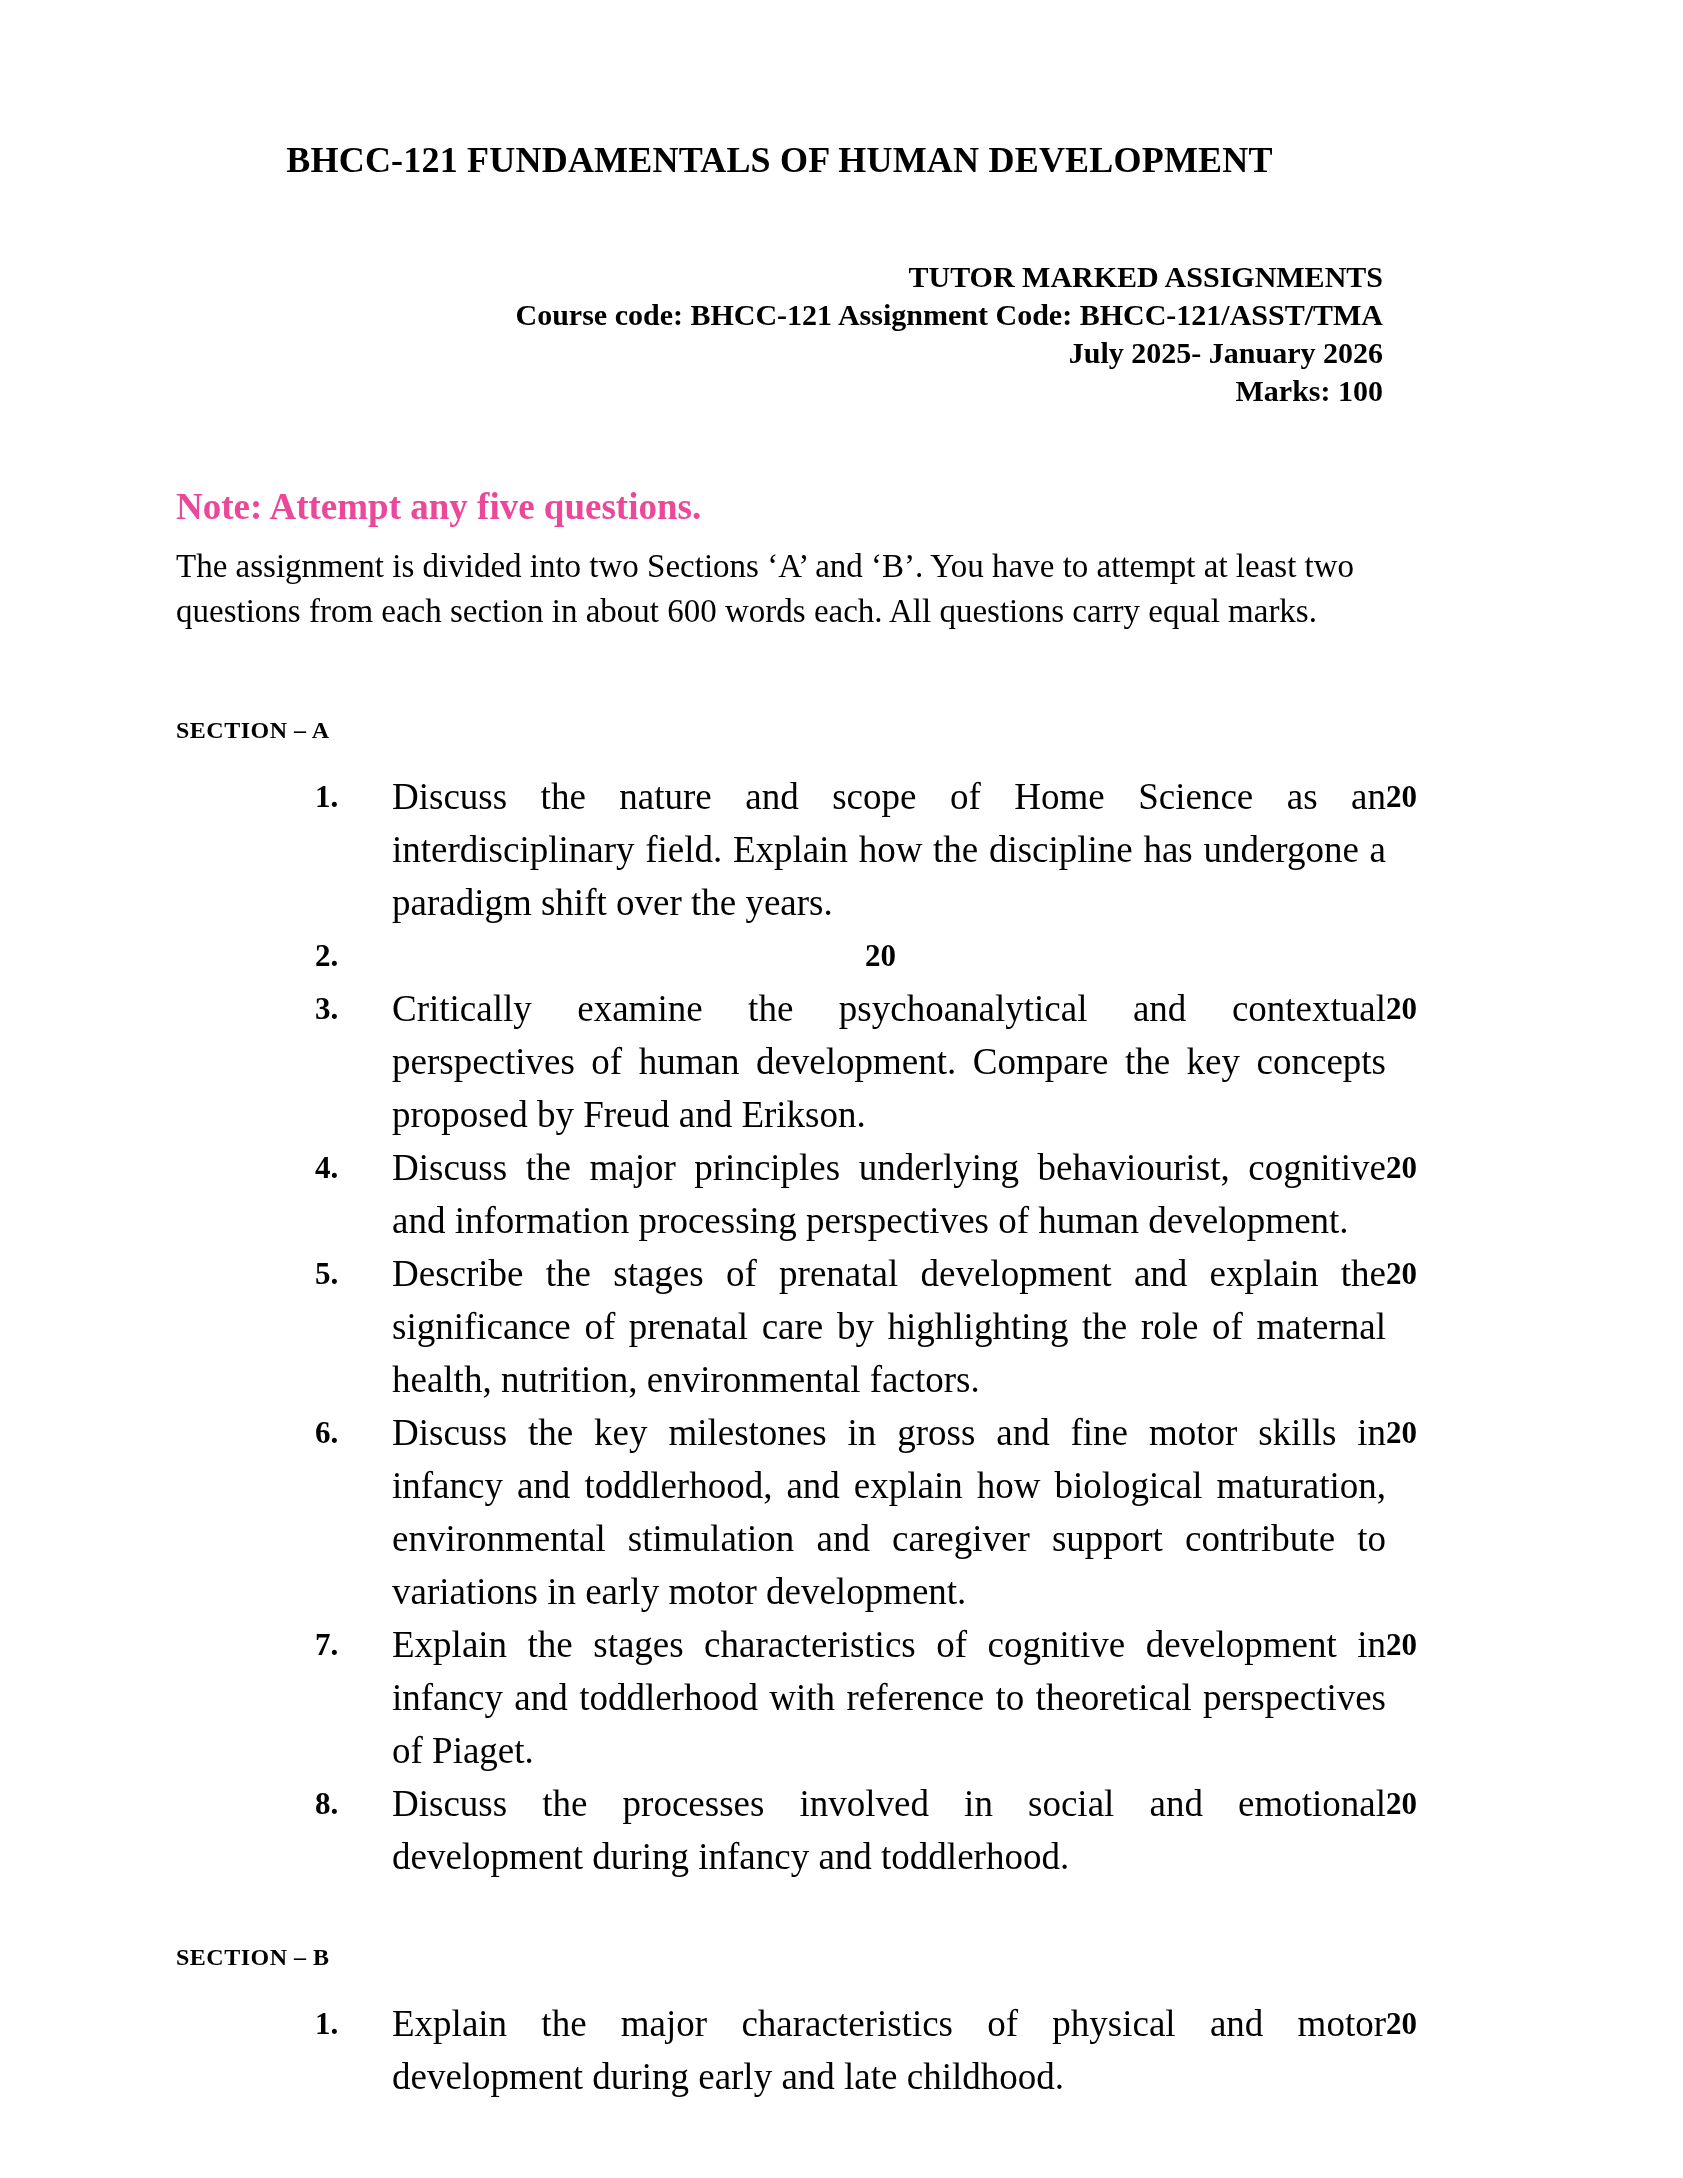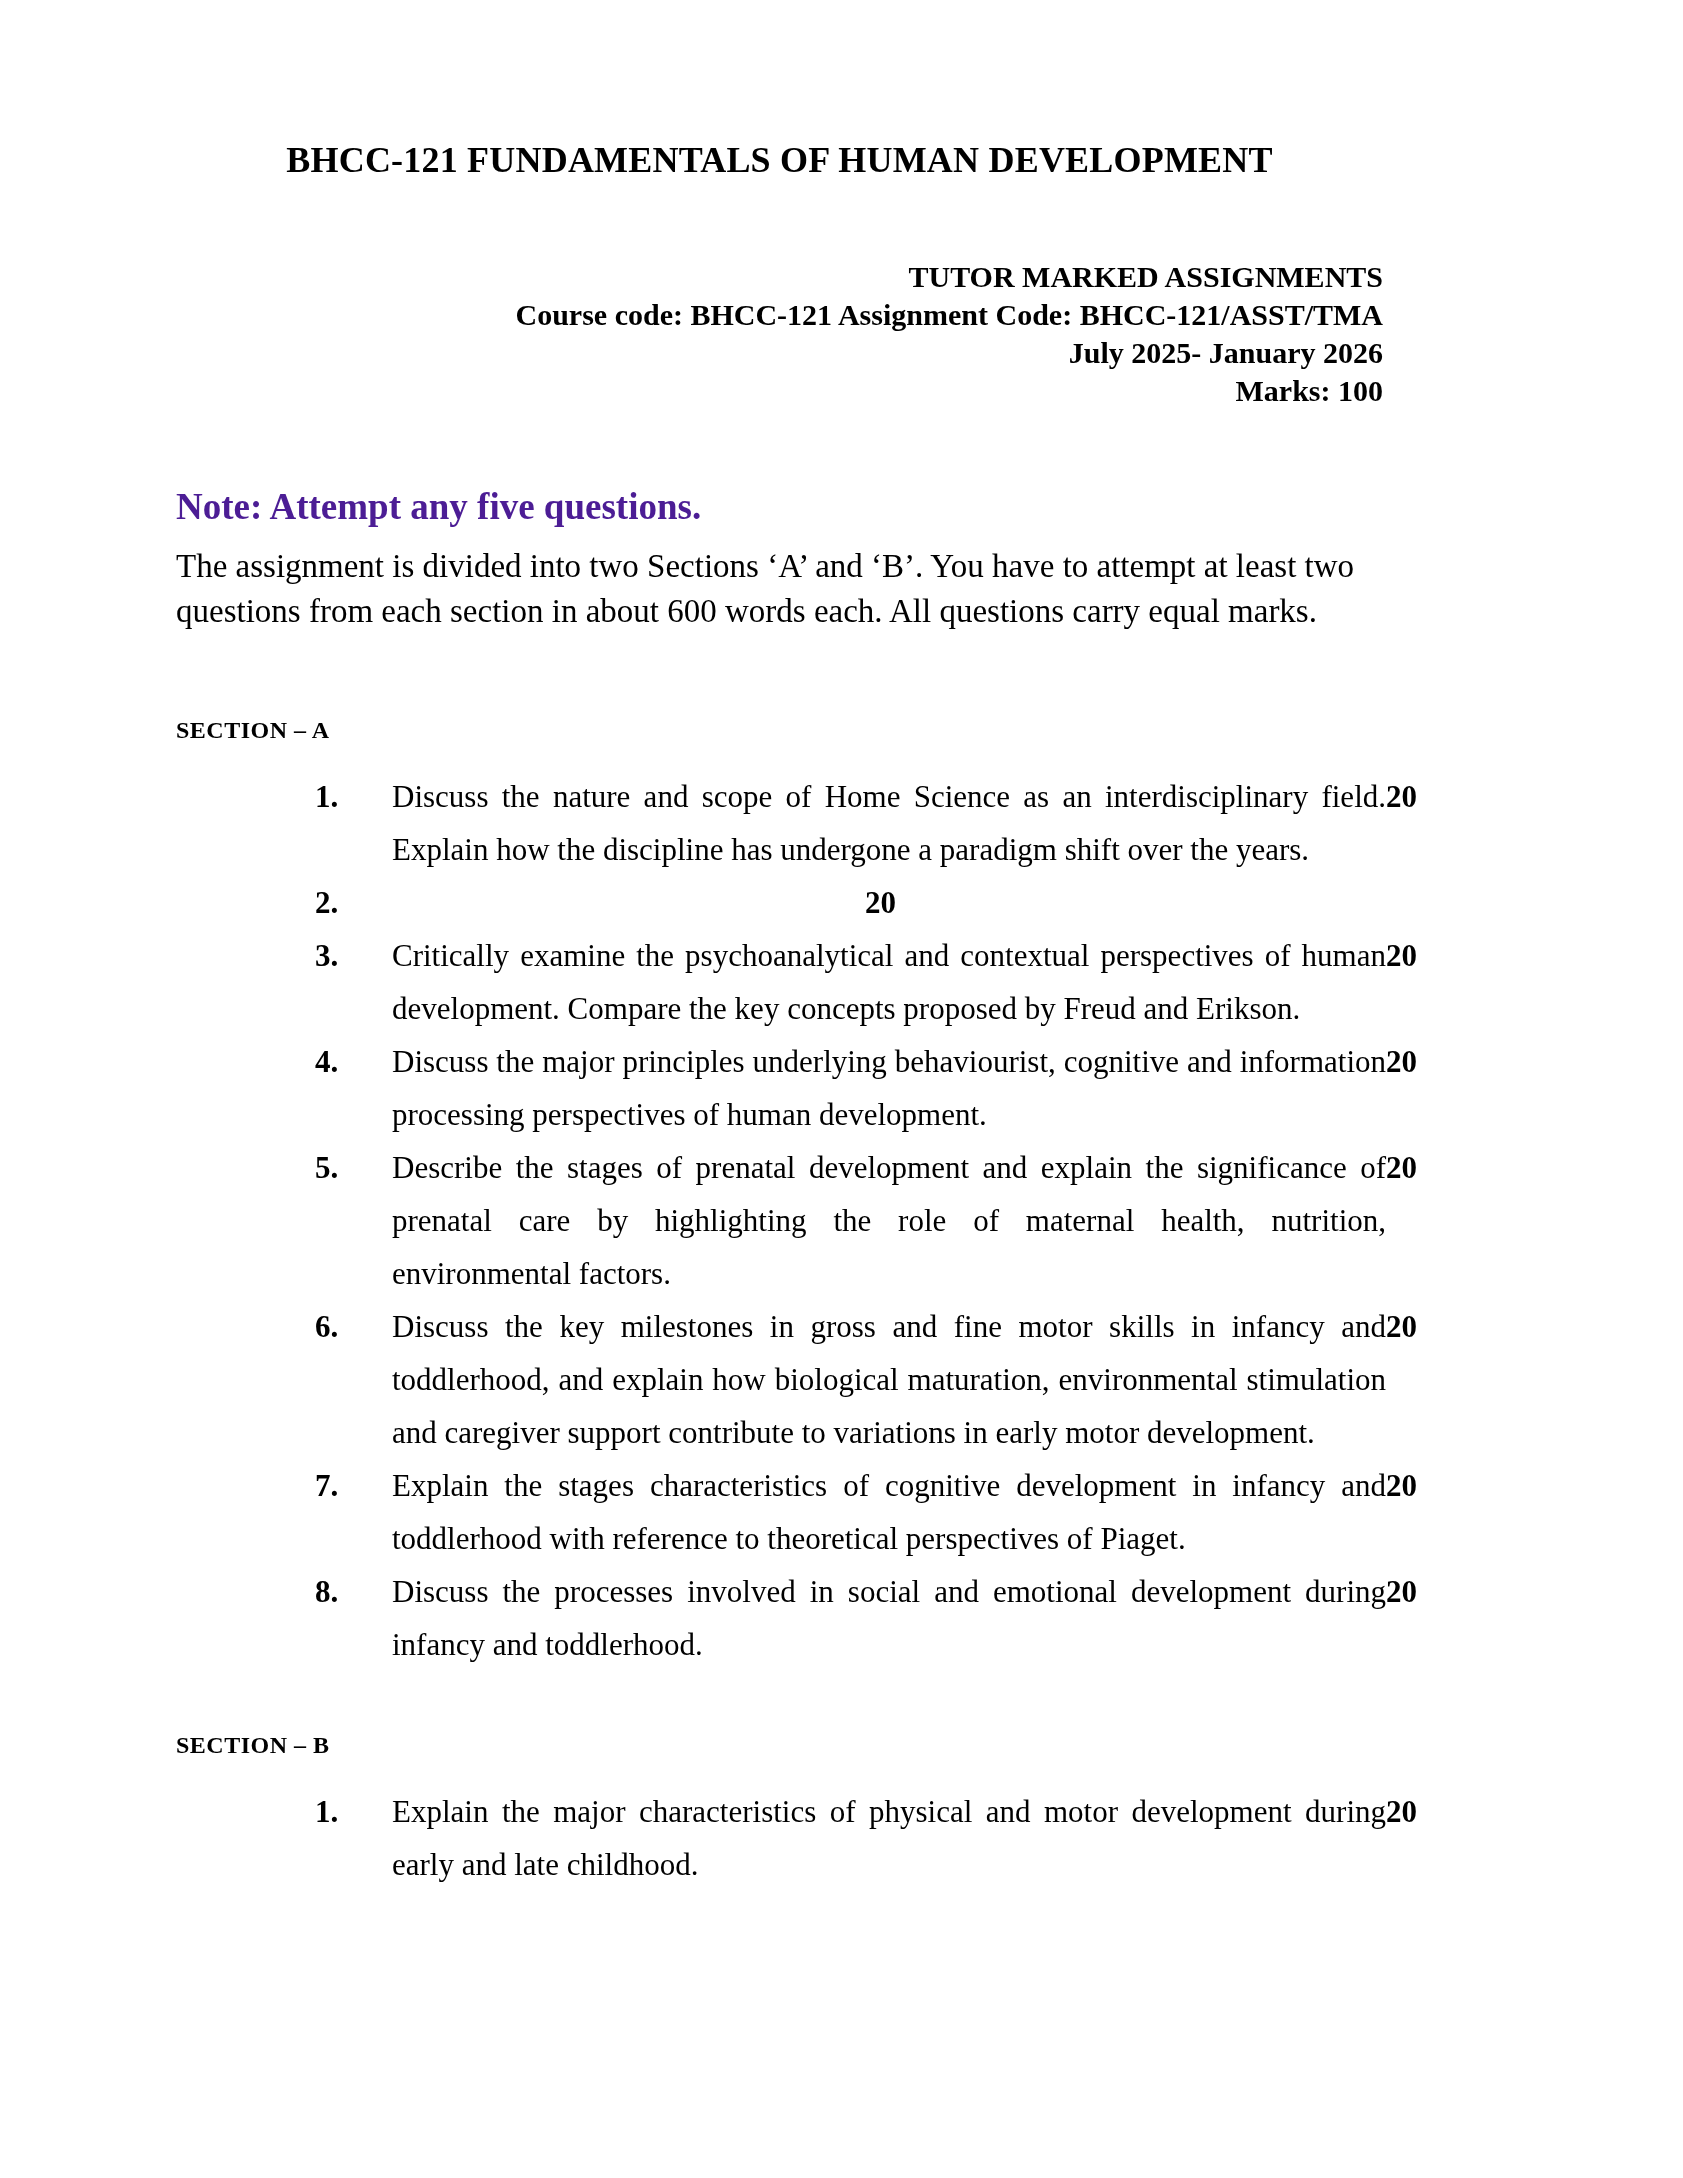--- a/index.html
+++ b/index.html
@@ -55,21 +55,21 @@
   .q-num {
     width: 77px;
     flex: 0 0 77px;
     font-weight: bold;
     font-size: 31px;
     line-height: 53px;
   }
   .q-text {
     width: 994px;
     flex: 0 0 994px;
-    font-size: 31px;
+    font-size: 37px;
     line-height: 53px;
     text-align: justify;
   }
   .q-marks {
     flex: 1 1 auto;
     text-align: center;
     padding-right: 14px;
     font-weight: bold;
     font-size: 31px;
     line-height: 53px;
@@ -82,21 +82,21 @@
 
   <h1 class="doc-title">BHCC-121 FUNDAMENTALS OF HUMAN DEVELOPMENT</h1>
 
   <div class="header-block">
     <div>TUTOR MARKED ASSIGNMENTS</div>
     <div>Course code: BHCC-121 Assignment Code: BHCC-121/ASST/TMA</div>
     <div>July 2025- January 2026</div>
     <div>Marks: 100</div>
   </div>
 
-  <h2 class="note-heading" style="color: #4c1d95;">Note: Attempt any five questions.</h2>
+  <h2 class="note-heading" style="color: #ec4899;">Note: Attempt any five questions.</h2>
 
   <p class="intro">The assignment is divided into two Sections ‘A’ and ‘B’. You have to attempt at least two questions from each section in about 600 words each. All questions carry equal marks.</p>
 
   <div id="sections">
   <div>
     <h3 class="section-heading">SECTION – A</h3>
     <div class="q-list">
   <div class="q-row">
     <div class="q-num">1.</div>
     <div class="q-text">Discuss the nature and scope of Home Science as an interdisciplinary field. Explain how the discipline has undergone a paradigm shift over the years.</div>

